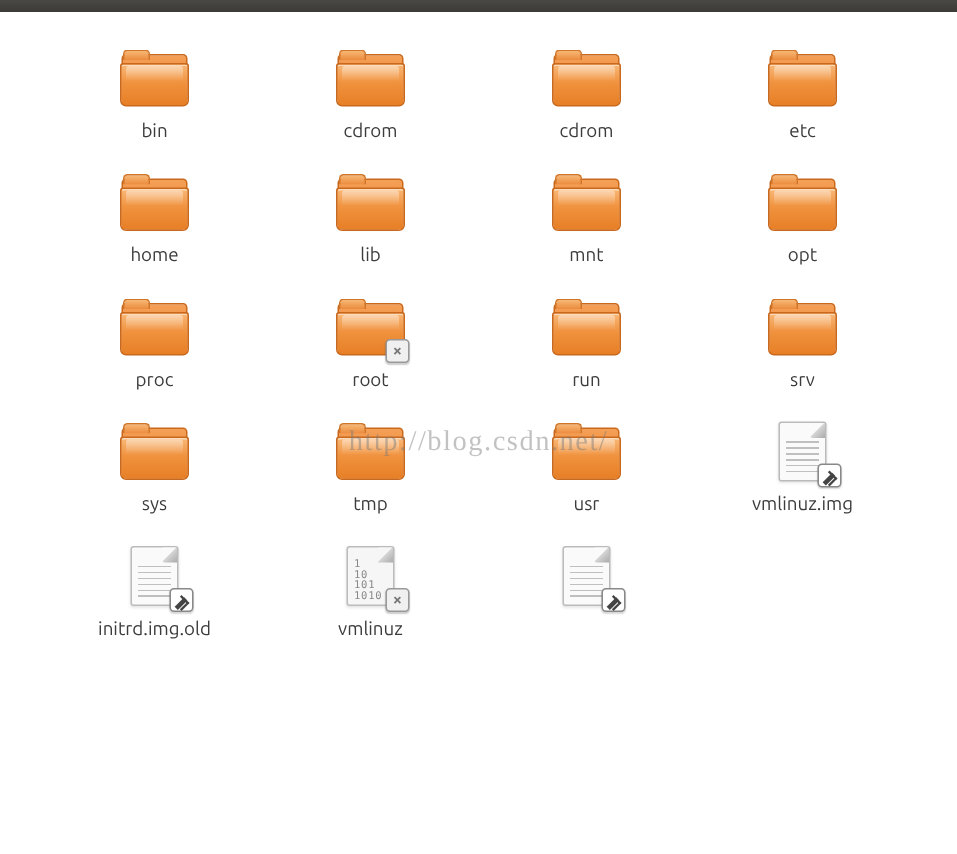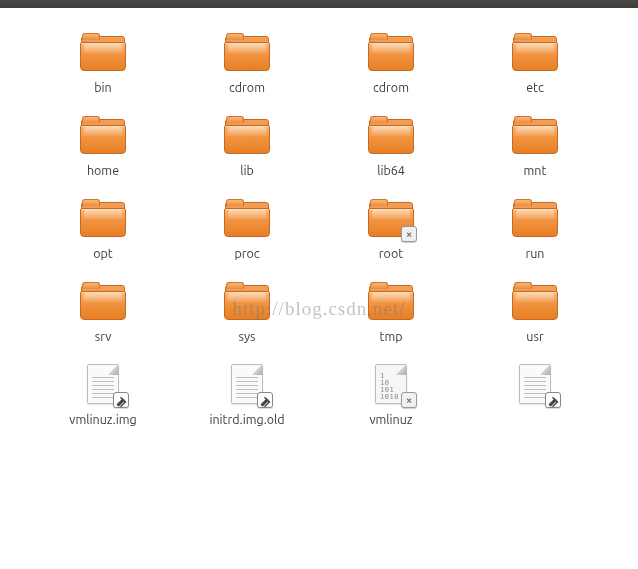--- a/index.html
+++ b/index.html
@@ -165,21 +165,21 @@
     .emblem-link::before {
       content: "";
       position: absolute;
       width: 9px; height: 2.5px;
       background: #444;
       top: 8px; left: 2px;
       transform: rotate(-45deg);
     }
     .watermark {
       position: absolute;
-      top: 298px;
+      top: 284px;
       left: 50%;
       transform: translateX(-50%);
       font-family: Georgia, serif;
       font-size: 19px;
       color: rgba(120,120,120,0.45);
       letter-spacing: 1px;
       pointer-events: none;
     }
   </style>
 </head>
@@ -242,29 +242,20 @@
       </div>
       <div class="label">lib</div>
     </div>
     <div class="item">
       <div class="icon-wrap">
         <div class="folder-back">
           <div class="folder-tab"></div>
         </div>
         <div class="folder-front"></div>
       </div>
-      <div class="label">lib64</div>
-    </div>
-    <div class="item">
-      <div class="icon-wrap">
-        <div class="folder-back">
-          <div class="folder-tab"></div>
-        </div>
-        <div class="folder-front"></div>
-      </div>
       <div class="label">mnt</div>
     </div>
     <div class="item">
       <div class="icon-wrap">
         <div class="folder-back">
           <div class="folder-tab"></div>
         </div>
         <div class="folder-front"></div>
       </div>
       <div class="label">opt</div>

